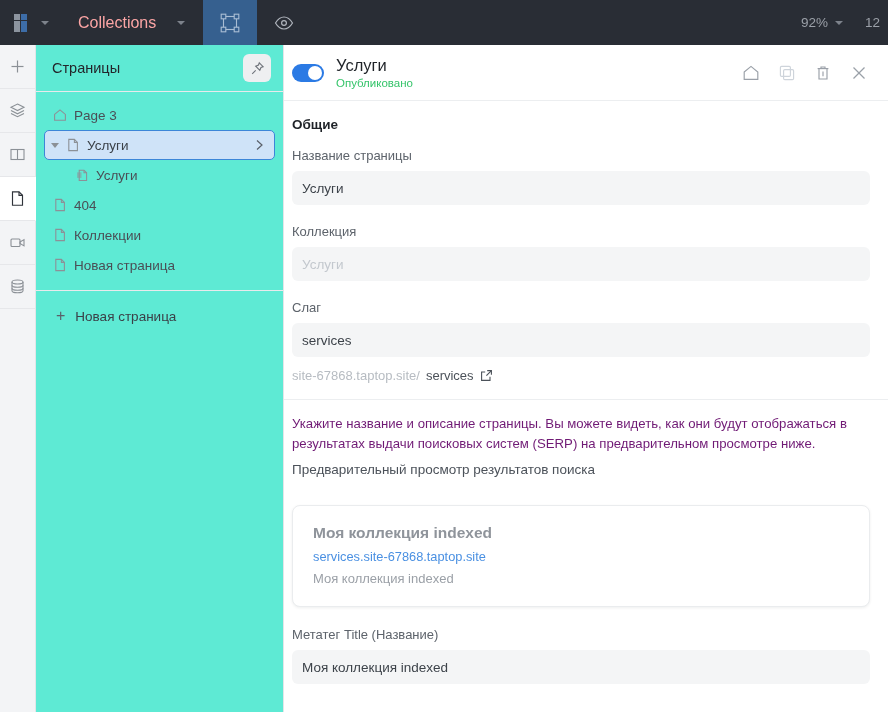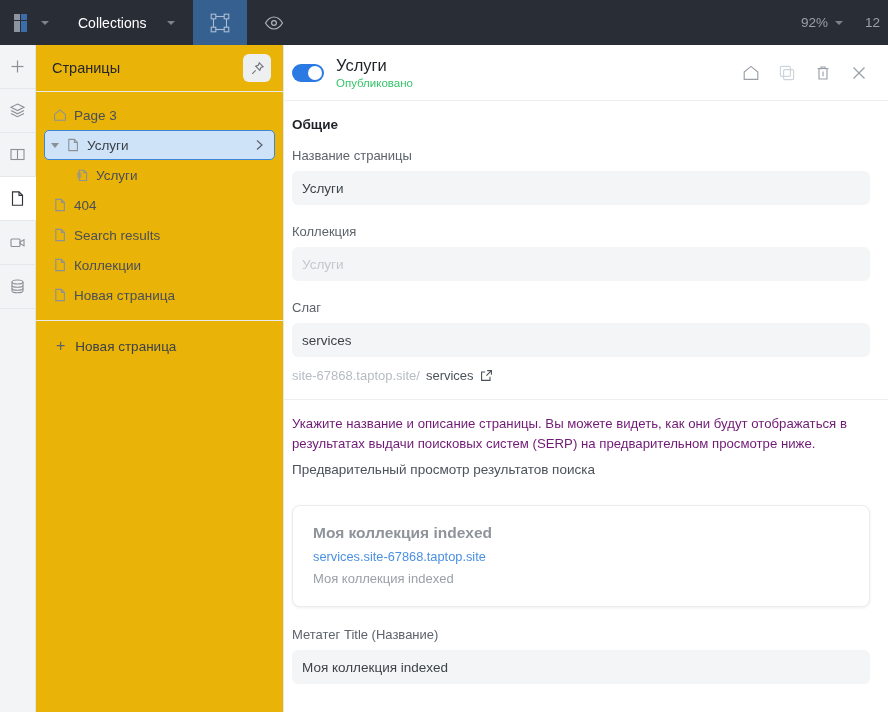--- a/index.html
+++ b/index.html
@@ -22,21 +22,21 @@
   .tb-logo {
     width: 60px; display: flex; align-items: center; justify-content: center; gap: 7px;
   }
   .logo-mark { width: 22px; height: 22px; position: relative; display:block; }
   .caret-d {
     width: 0; height: 0; border-left: 4px solid transparent; border-right: 4px solid transparent;
     border-top: 4px solid #7d828b;
   }
   .tb-item {
     display: flex; align-items: center; gap: 21px;
-    padding: 0 18px; font-size: 14px; color: #ffffff;
+    padding: 0 18px; font-size: 16px; color: #fca5a5;
     cursor: default;
   }
   .tb-btn {
     width: 54px; display: flex; align-items: center; justify-content: center;
   }
   .tb-btn.active { background: #36608f; }
   .tb-right {
     margin-left: auto; display: flex; align-items: center; gap: 22px;
     padding-right: 8px; font-size: 13.5px; color: #9ba0a8;
   }
@@ -52,21 +52,21 @@
     display: flex; flex-direction: column;
   }
   .rail-btn {
     height: 44px; display: flex; align-items: center; justify-content: center;
     border-bottom: 1px solid #e6e7ea; color: #8b9096;
   }
   .rail-btn.active { background: #ffffff; color: #2f333a; border-right: 1px solid #fff; margin-right: -1px; }
 
   
   .pages {
-    width: 248px; flex: 0 0 248px; background: #eab308;
+    width: 248px; flex: 0 0 248px; background: #5eead4;
     border-right: 1px solid #e3e5e8;
     display: flex; flex-direction: column;
   }
   .pages-head {
     height: 47px; display: flex; align-items: center; justify-content: space-between;
     padding: 0 12px 0 16px; border-bottom: 1px solid #e8eaec;
   }
   .pages-title { font-size: 14.5px; color: #23262b; }
   .pin-btn {
     width: 28px; height: 28px; border-radius: 6px; background: #eeeff1;
@@ -301,29 +301,20 @@
         <div class="p-row">
           <span class="ico">
             <svg width="14" height="14" viewBox="0 0 14 14" fill="none" stroke="currentColor" stroke-width="1.1">
               <path d="M2.8 1.4 H8.4 L11.4 4.4 V12.6 H2.8 Z"></path>
                 <path d="M8.4 1.4 V4.4 H11.4"></path>
             </svg>
           </span>
           <span>404</span>
         </div>
 
-        <div class="p-row">
-          <span class="ico">
-            <svg width="14" height="14" viewBox="0 0 14 14" fill="none" stroke="currentColor" stroke-width="1.1">
-              <path d="M2.8 1.4 H8.4 L11.4 4.4 V12.6 H2.8 Z"></path>
-                <path d="M8.4 1.4 V4.4 H11.4"></path>
-            </svg>
-          </span>
-          <span>Search results</span>
-        </div>
 
         <div class="p-row">
           <span class="ico">
             <svg width="14" height="14" viewBox="0 0 14 14" fill="none" stroke="currentColor" stroke-width="1.1">
               <path d="M2.8 1.4 H8.4 L11.4 4.4 V12.6 H2.8 Z"></path>
                 <path d="M8.4 1.4 V4.4 H11.4"></path>
             </svg>
           </span>
           <span>Коллекции</span>
         </div>

